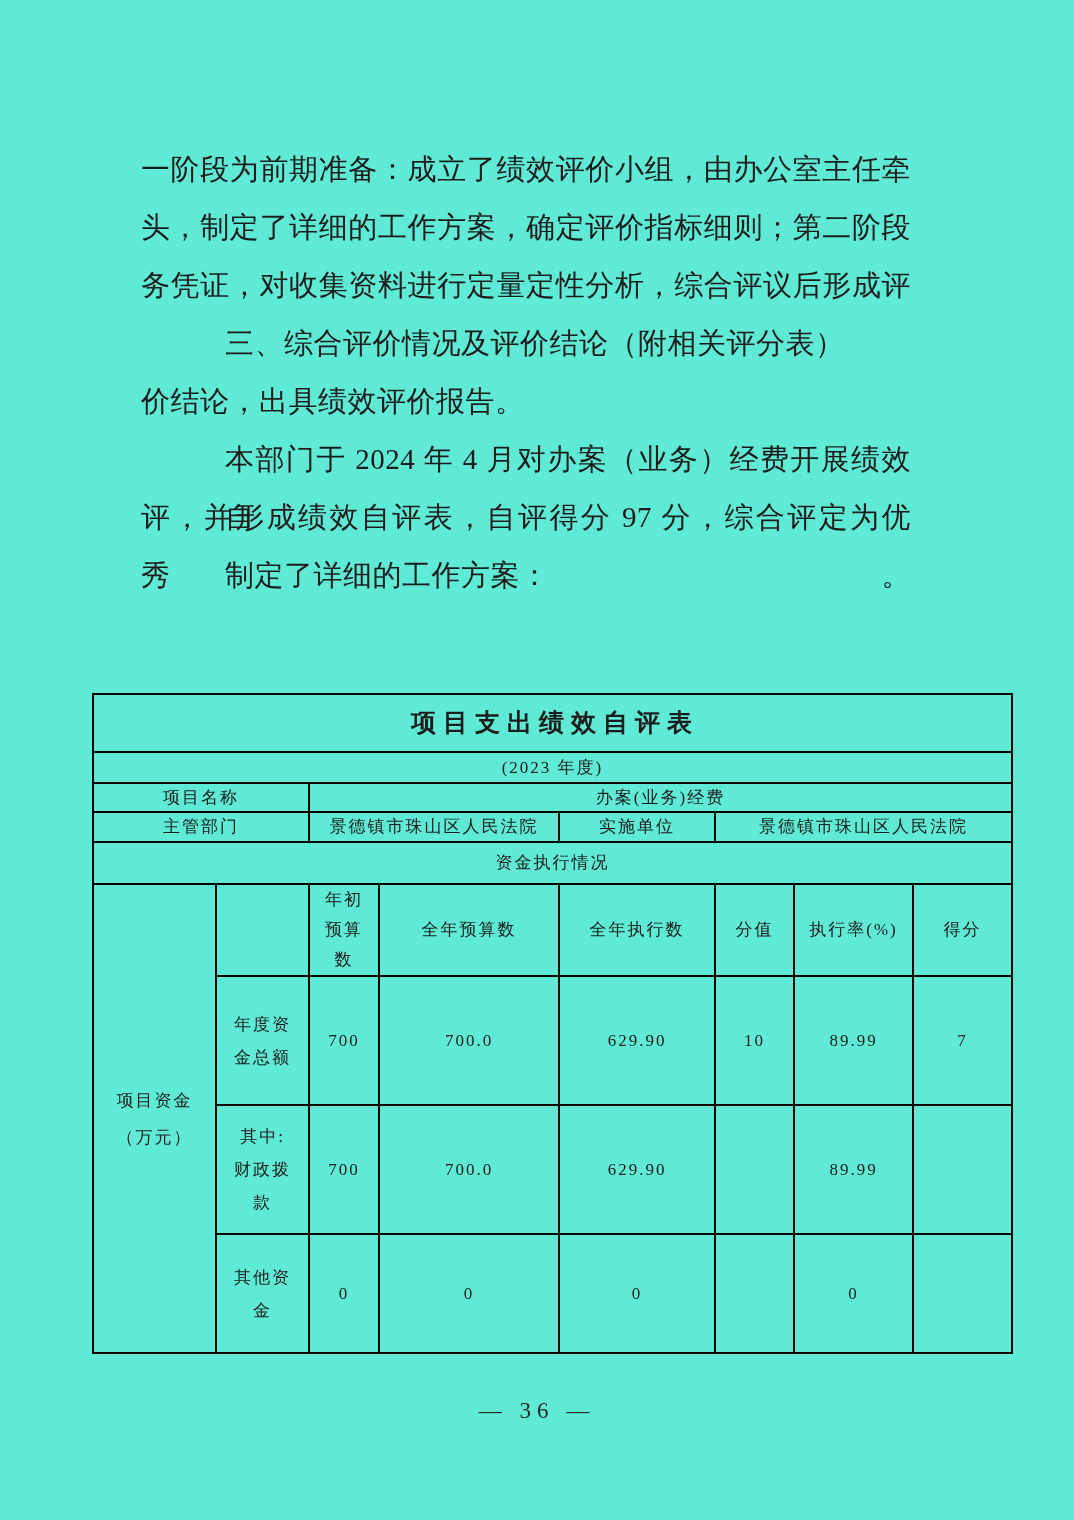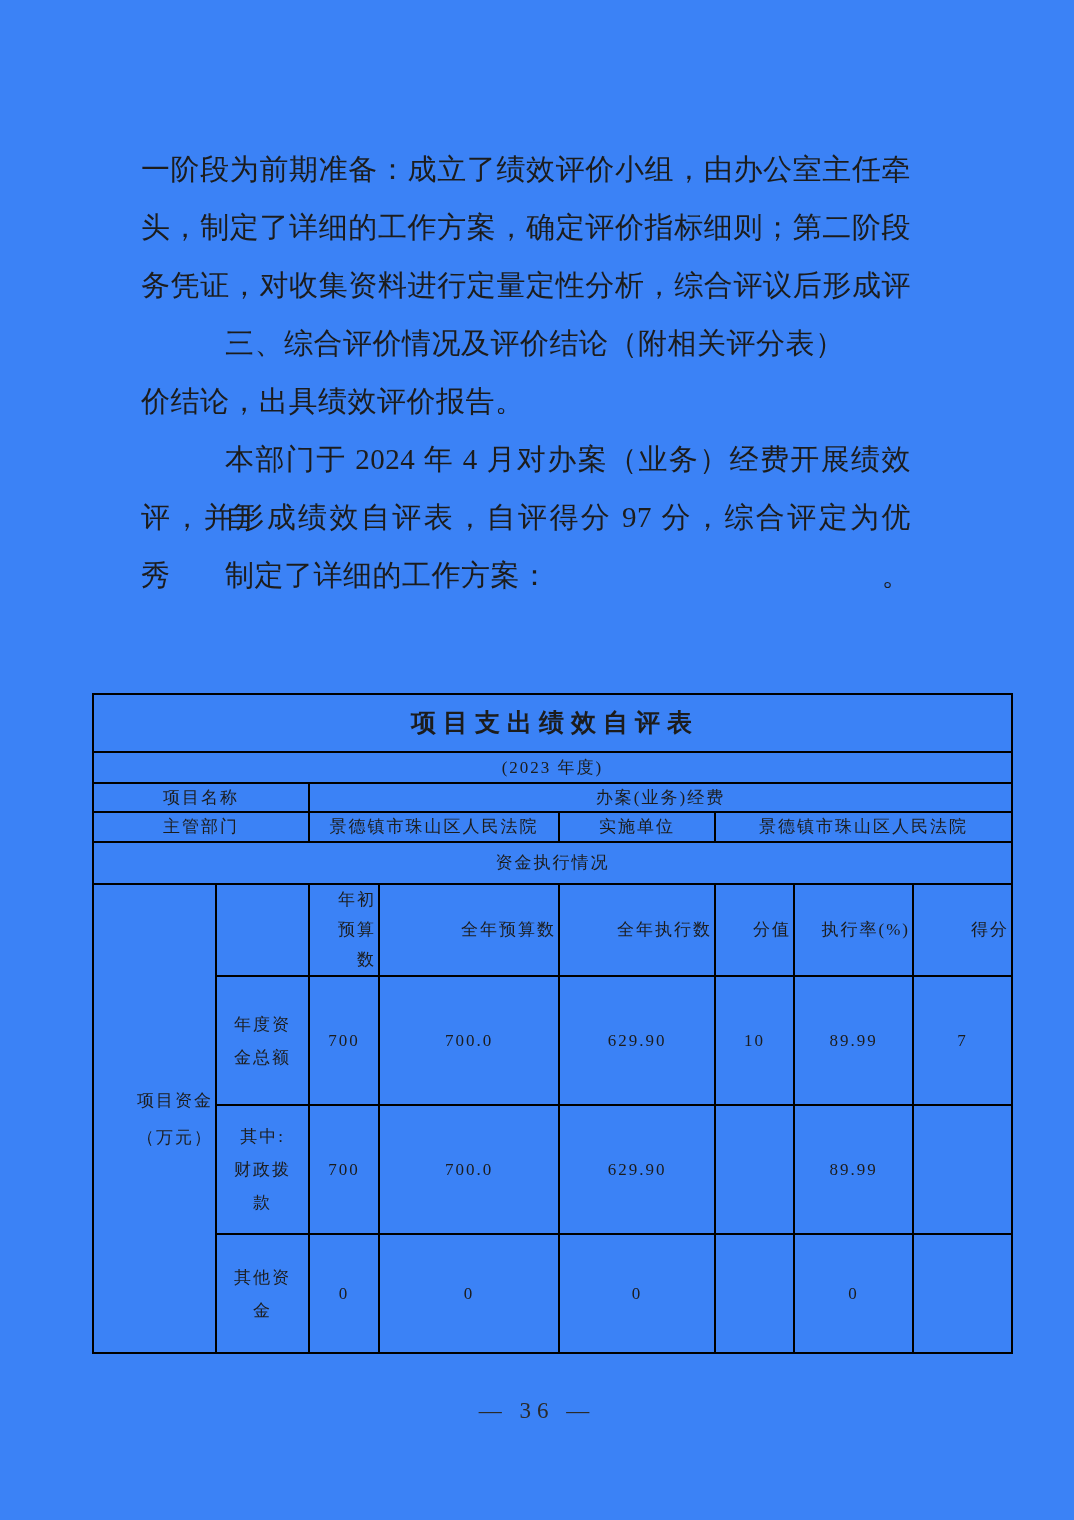--- a/index.html
+++ b/index.html
@@ -4,21 +4,21 @@
 <style>
   html, body {
     margin: 0;
     padding: 0;
     background: #ffffff;
   }
   .page {
     position: relative;
     width: 1074px;
     height: 1520px;
-    background: #3b82f6;
+    background: #5eead4;
     overflow: hidden;
     font-family: "Liberation Serif", "DejaVu Serif", serif;
     color: #1c1c1c;
   }
   
   .body-text {
     position: absolute;
     left: 141px;
     top: 140px;
     width: 770px;
@@ -62,21 +62,21 @@
   }
   table.eval td.title-cell {
     font-weight: bold;
     font-size: 25px;
     letter-spacing: 7px;
     padding-left: 7px;
   }
   table.eval td.pre {
     white-space: pre-line;
   }
-  tr.r-colhead td { line-height: 30px; text-align: right; }
+  tr.r-colhead td { line-height: 30px; }
   tr.r-data td    { line-height: 33px; }
   td.group-cell   { line-height: 37px !important; }
   
   .page-number {
     position: absolute;
     left: 0;
     top: 1398px;
     width: 100%;
     text-align: center;
     font-size: 23px;

